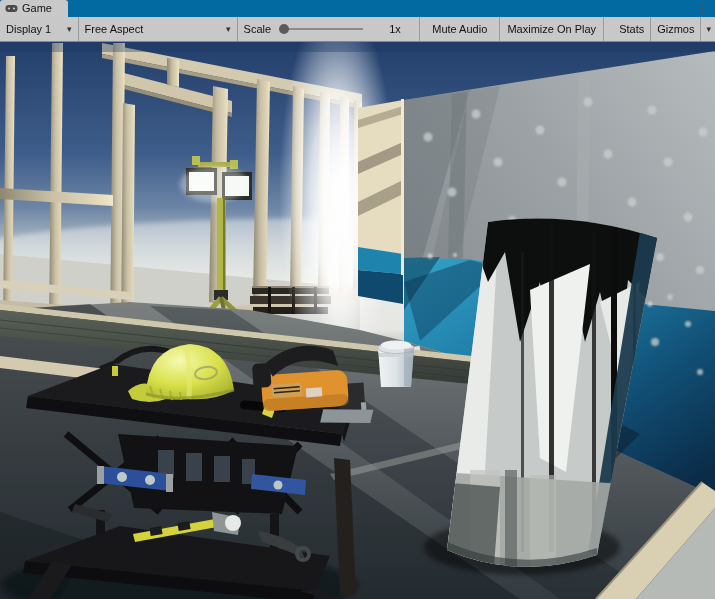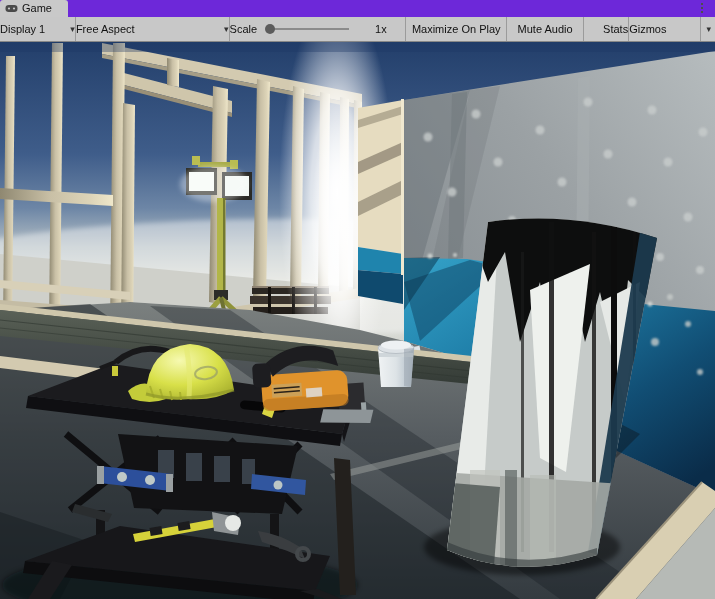--- a/index.html
+++ b/index.html
@@ -1,38 +1,38 @@
 <!DOCTYPE html>
 <html><head>
 <meta charset="utf-8">
 <style>
   html,body{margin:0;padding:0;background:#6b6b6b;}
   .window{width:715px;height:599px;position:relative;font-family:"Liberation Sans",sans-serif;
           background:#c8c8c8;overflow:hidden;user-select:none;}
   
-  .tabstrip{height:17px;background:#6d28d9;display:flex;align-items:flex-start;position:relative;}
+  .tabstrip{height:17px;background:#0369a1;display:flex;align-items:flex-start;position:relative;}
   .tab{background:#c9c9c9;width:68px;display:flex;align-items:center;gap:4px;padding-left:5px;
        border-radius:3px 3px 0 0;font-size:11px;color:#121212;box-sizing:border-box;}
   .tab-label{line-height:17px;}
   .kebab{position:absolute;right:12px;top:3px;display:flex;flex-direction:column;gap:2px;cursor:pointer;}
   .kebab i{width:2px;height:2px;background:#4e4e4e;display:block;}
   
   .toolbar{height:24px;background:#c8c8c8;border-bottom:1px solid #888;display:flex;align-items:stretch;
            font-size:11px;color:#111;}
-  .tseg{display:flex;align-items:center;padding:0 0;border-right:1px solid #9b9b9b;
+  .tseg{display:flex;align-items:center;padding:0 6px;border-right:1px solid #9b9b9b;
         white-space:nowrap;box-sizing:border-box;cursor:default;}
   .tseg:last-child{border-right:none;}
   .chev{font-size:9px;color:#333;line-height:1;}
   .w-display{width:79px;justify-content:space-between;}
   .w-aspect{width:160px;justify-content:space-between;text-align:right;}
   .w-scale{width:184px;}
   .w-max{width:105px;justify-content:center;}
   .w-mute{width:80px;justify-content:center;}
   .w-stats{width:47px;justify-content:flex-end;}
-  .w-gizmos{flex:1;justify-content:space-between;padding-right:4px;gap:28px;}
+  .w-gizmos{flex:1;justify-content:space-between;padding-right:4px;}
   .gz-arrow{border-left:1px solid #9b9b9b;padding-left:5px;margin-left:6px;height:100%;
             display:flex;align-items:center;}
   .slider{width:82px;height:2px;background:#8b8b8b;position:relative;margin:0 8px 0 10px;flex:none;}
   .slider .knob{position:absolute;left:-2px;top:-4px;width:10px;height:10px;border-radius:50%;
                 background:#5c5c5c;cursor:pointer;}
   .scale-val{margin-left:18px;}
   
   .viewport{position:absolute;left:0;top:42px;width:715px;height:557px;background:#24406c;}
   .viewport svg{display:block;}
 </style>
@@ -66,25 +66,25 @@
       <span>Free Aspect</span>
       <span class="chev">▾</span>
     </div>
     <div class="tseg w-scale">
       <span>Scale</span>
       <span class="slider">
           <span class="knob"></span>
         </span>
       <span class="scale-val">1x</span>
     </div>
+    <div class="tseg w-mute">
+      <span>Mute Audio</span>
+    </div>
     <div class="tseg w-max">
       <span>Maximize On Play</span>
-    </div>
-    <div class="tseg w-mute">
-      <span>Mute Audio</span>
     </div>
     <div class="tseg w-stats">
       <span>Stats</span>
     </div>
     <div class="tseg w-gizmos">
       <span>Gizmos</span>
       <span class="gz-arrow">
           <span class="chev">▾</span>
         </span>
     </div>

